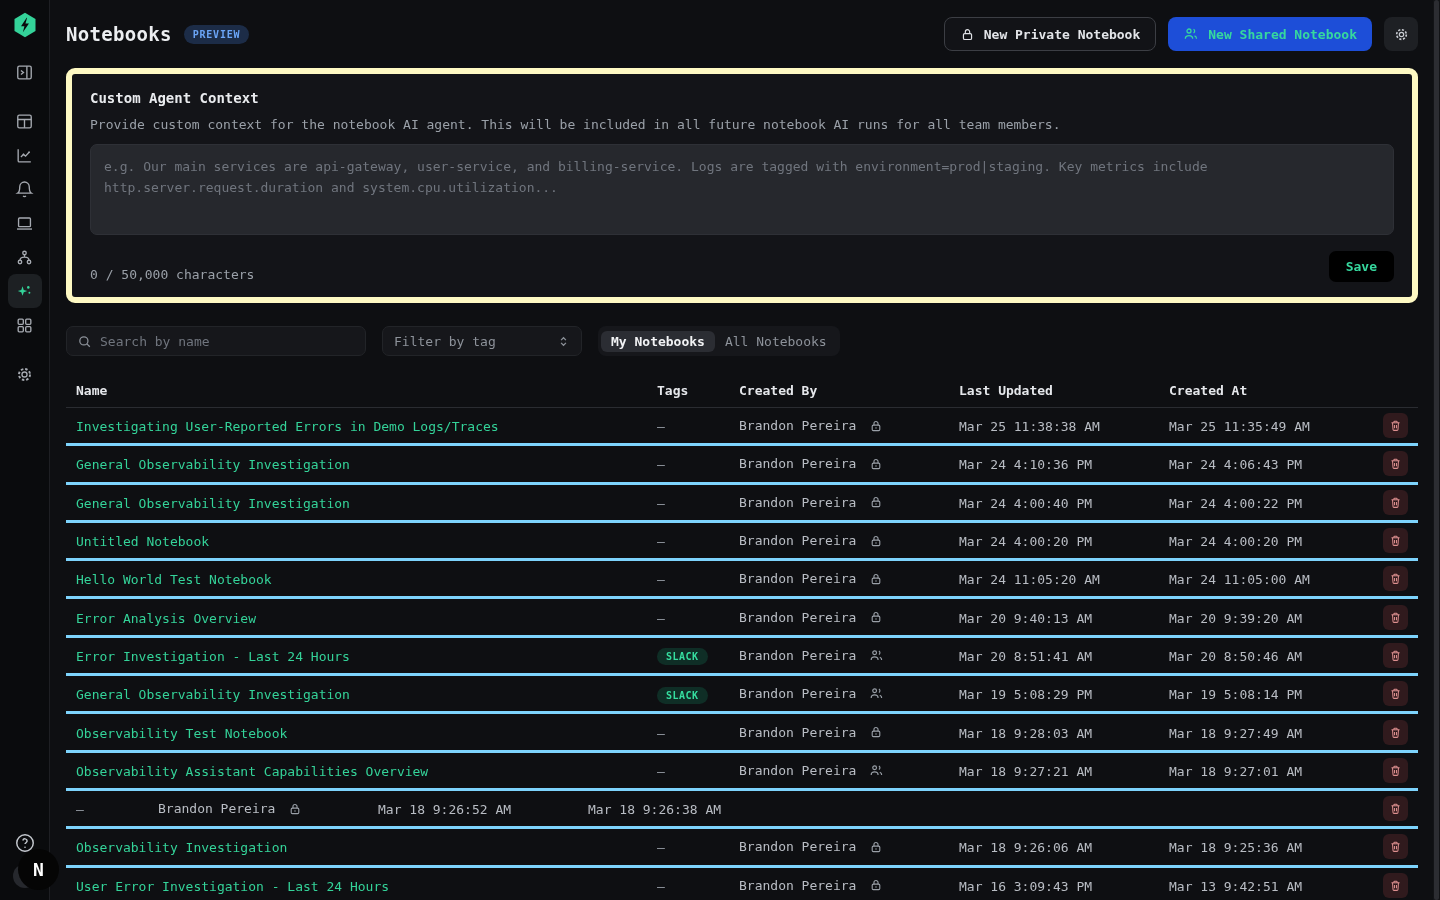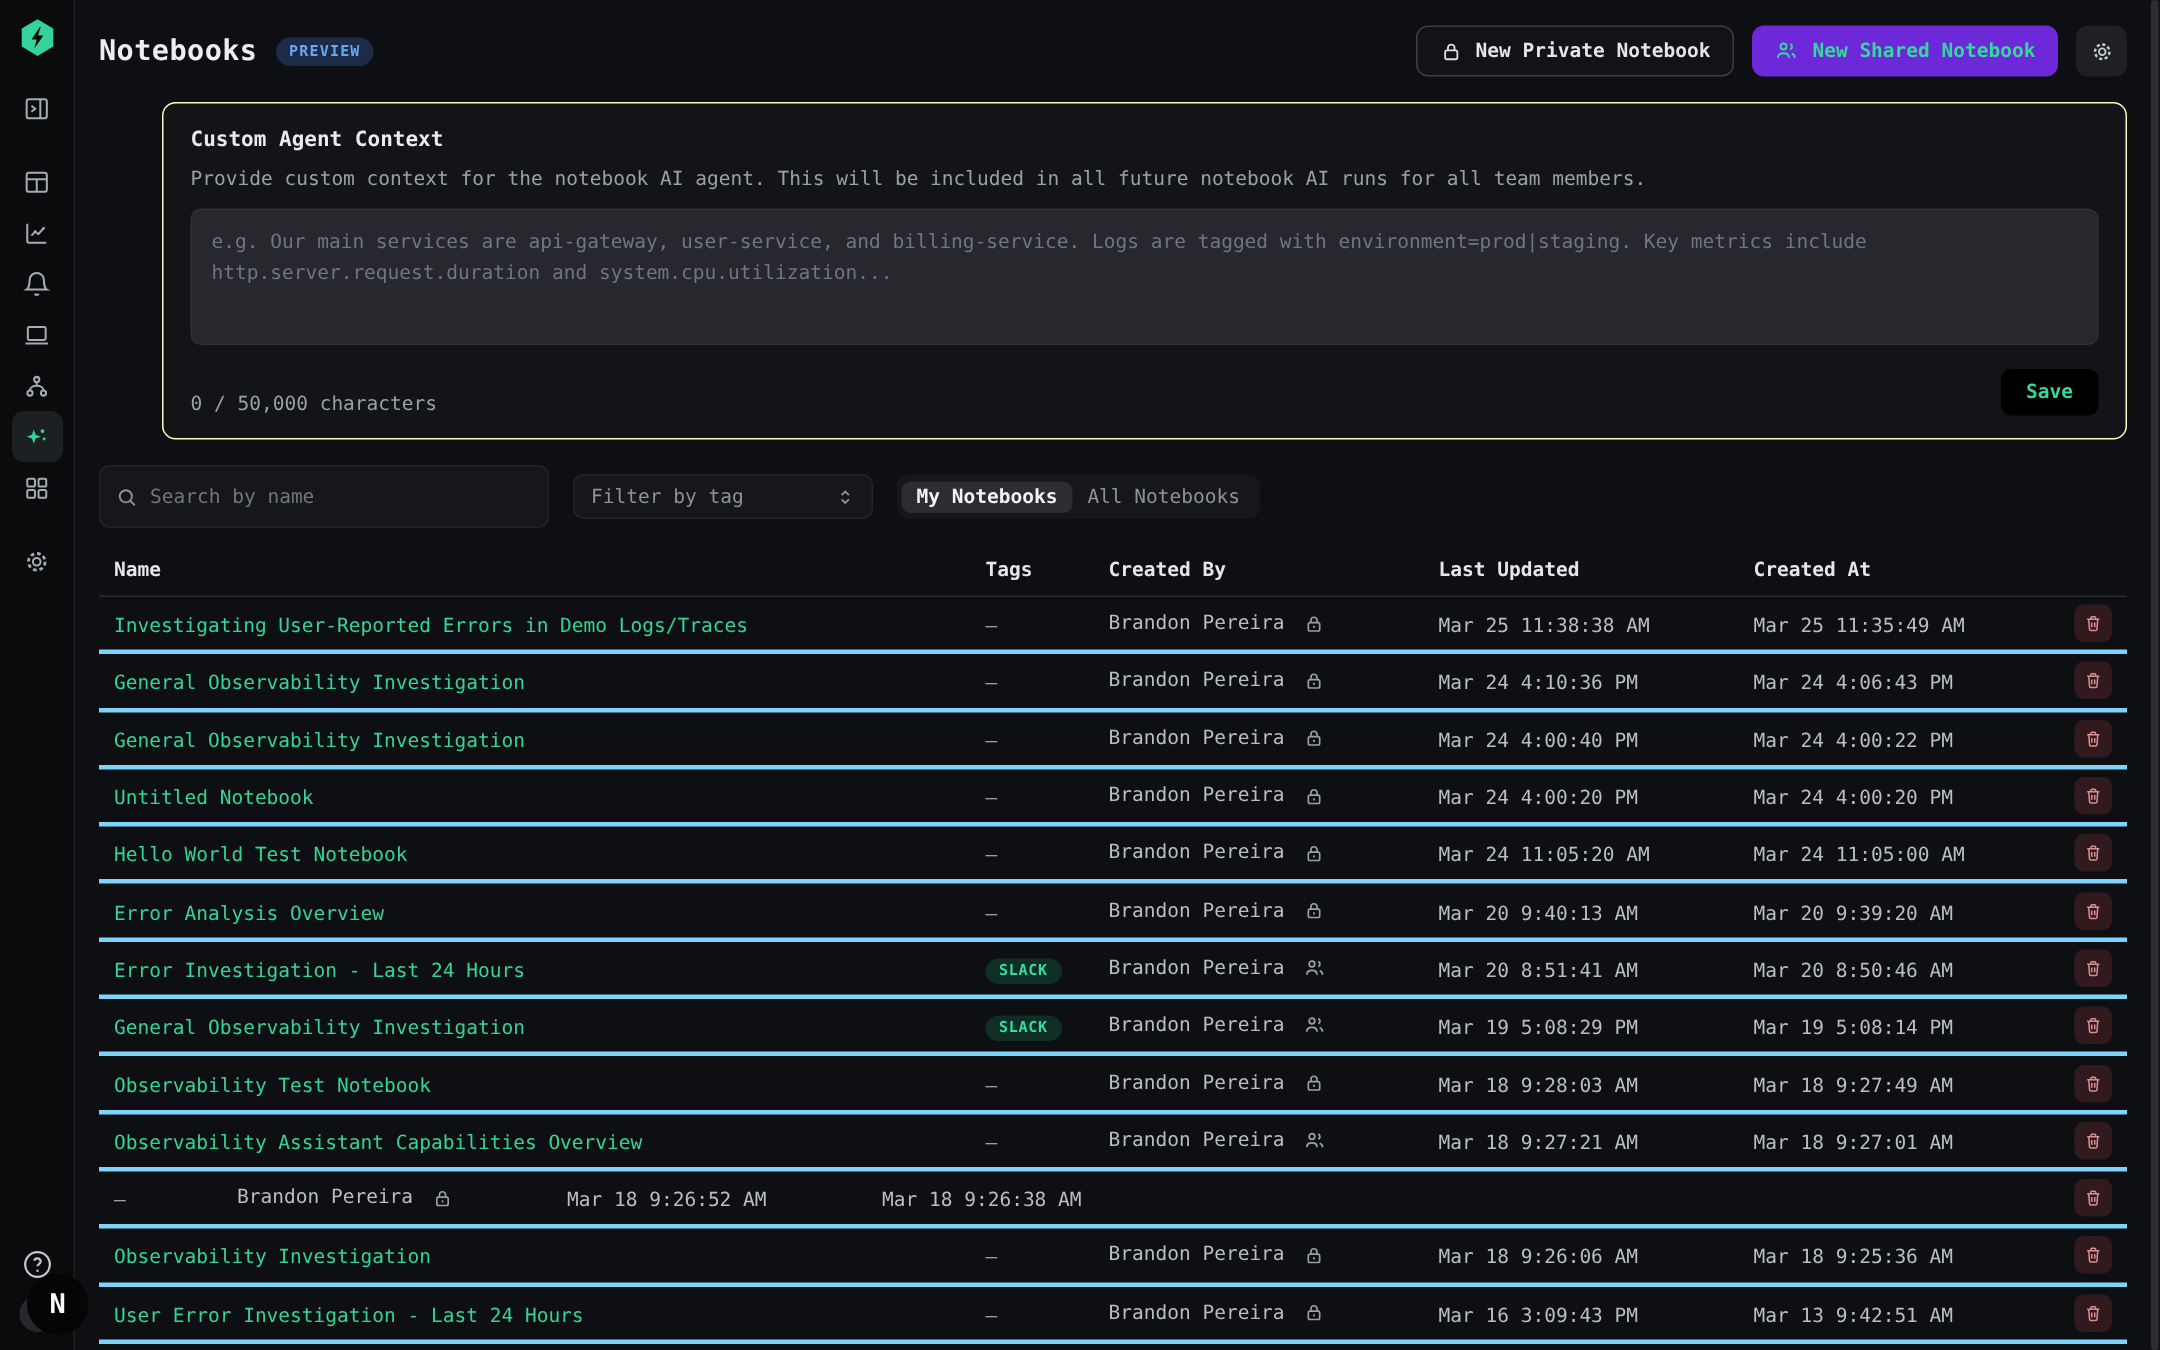--- a/index.html
+++ b/index.html
@@ -49,52 +49,51 @@
     background:#1c2c47; color:#6ba5f7; font-size:10px; font-weight:bold;
     letter-spacing:.8px; padding:4px 9px; border-radius:11px;
   }
   .topbar-actions { display:flex; align-items:flex-end; gap:12px; }
   .btn {
     height:34px; border-radius:8px; display:flex; align-items:center; gap:9px;
     padding:0 15px; font-size:13px; font-weight:bold; cursor:pointer;
     font-family:inherit; border:none;
   }
   .btn-outline { background:#121317; border:1px solid #3c3e44; color:#e3e5e9; }
-  .btn-green { background:#6d28d9; color:#36d89e; }
+  .btn-green { background:#1d4ed8; color:#36d89e; }
   .icon-btn {
     width:34px; height:34px; border-radius:8px; background:#1e2024;
     display:flex; align-items:center; justify-content:center; color:#c9ccd2; cursor:pointer;
   }
 
   
   .context-card {
-    margin-top:17px; background:#131418; border:1px solid #fef9c3; border-radius:9px;
+    margin-top:17px; background:#131418; border:6px solid #fef9c3; border-radius:9px;
     padding:16px 18px 15px 18px;
-    margin-left:42px;
   }
   .card-title { font-size:14px; font-weight:bold; color:#e9ebee; }
   .card-desc { margin-top:11px; font-size:13px; color:#9aa0a8; }
   .context-textarea {
     margin-top:12px; width:100%; height:91px; resize:none;
     background:#26282d; border:1px solid #2e3036; border-radius:7px;
     padding:11px 13px; font-family:inherit; font-size:13px; line-height:21px;
     color:#c3c7cd; outline:none;
   }
   .context-textarea::placeholder { color:#70757e; }
   .card-footer { margin-top:12px; display:flex; align-items:flex-end; justify-content:space-between; }
   .char-count { font-size:13px; color:#9aa0a8; }
   .save-btn {
     background:#000000; color:#36d89e; font-weight:bold; font-size:13px;
     border:none; border-radius:7px; padding:8px 17px; cursor:pointer; font-family:inherit;
   }
 
   
   .filter-row { margin-top:23px; display:flex; align-items:center; height:30px; }
   .search-box {
-    width:300px; height:42px; background:#16171b; border:1px solid #222428; border-radius:7px;
+    width:300px; height:30px; background:#16171b; border:1px solid #222428; border-radius:7px;
     display:flex; align-items:center; padding:0 10px; gap:8px;
   }
   .search-box input {
     flex:1; background:transparent; border:none; outline:none;
     font-family:inherit; font-size:13px; color:#c3c7cd;
   }
   .search-box input::placeholder { color:#70757e; }
   .tag-select {
     margin-left:16px; width:200px; height:30px; background:#16171b; border:1px solid #222428;
     border-radius:7px; display:flex; align-items:center; justify-content:space-between;

